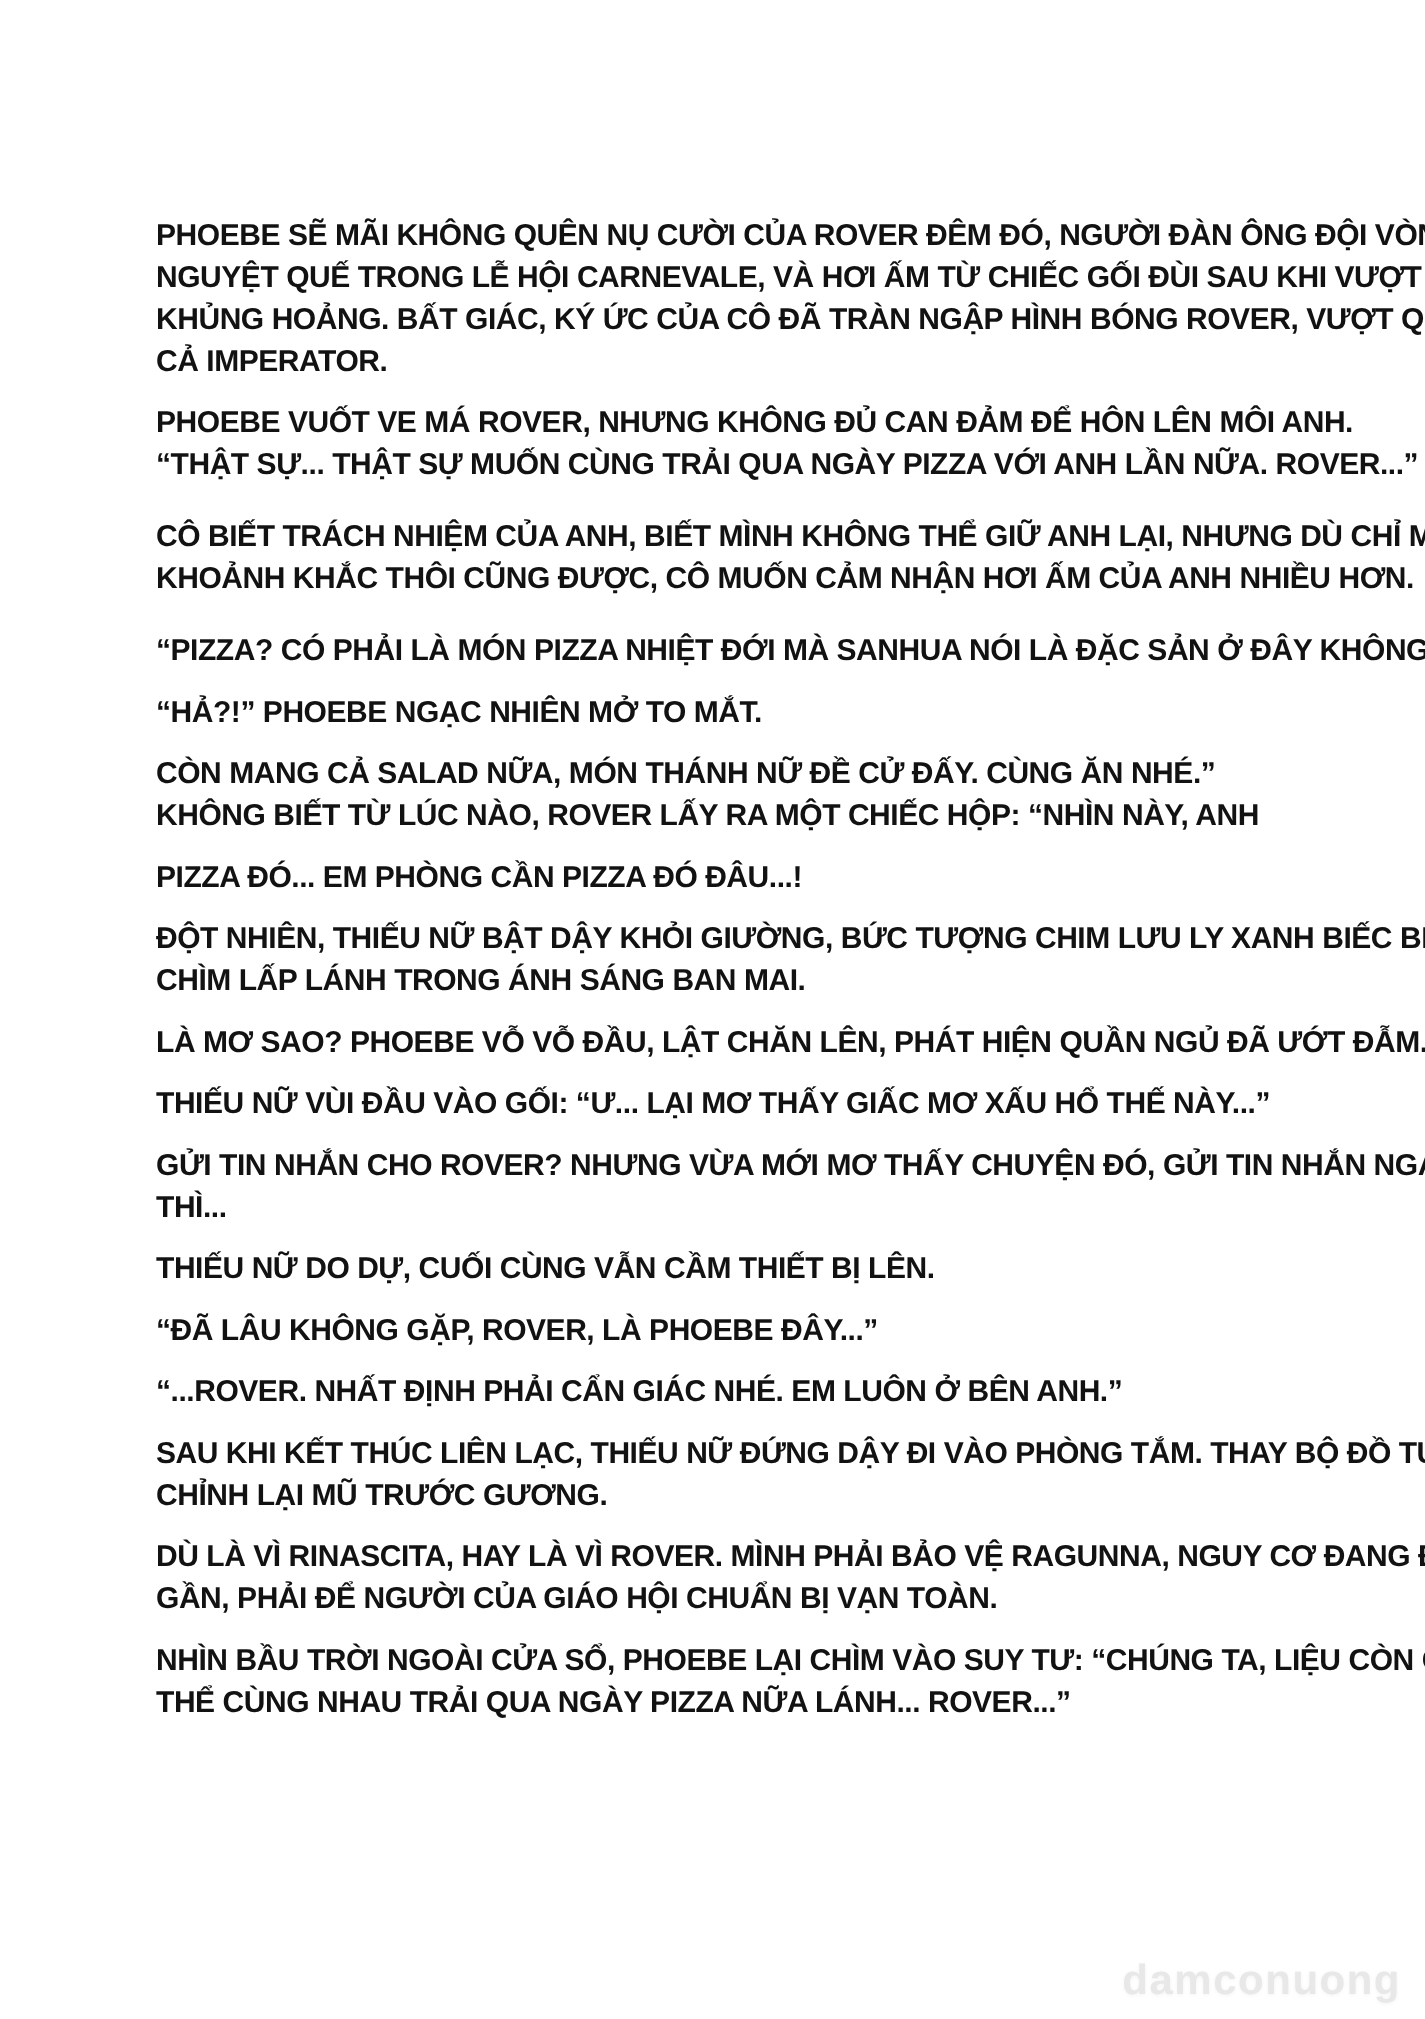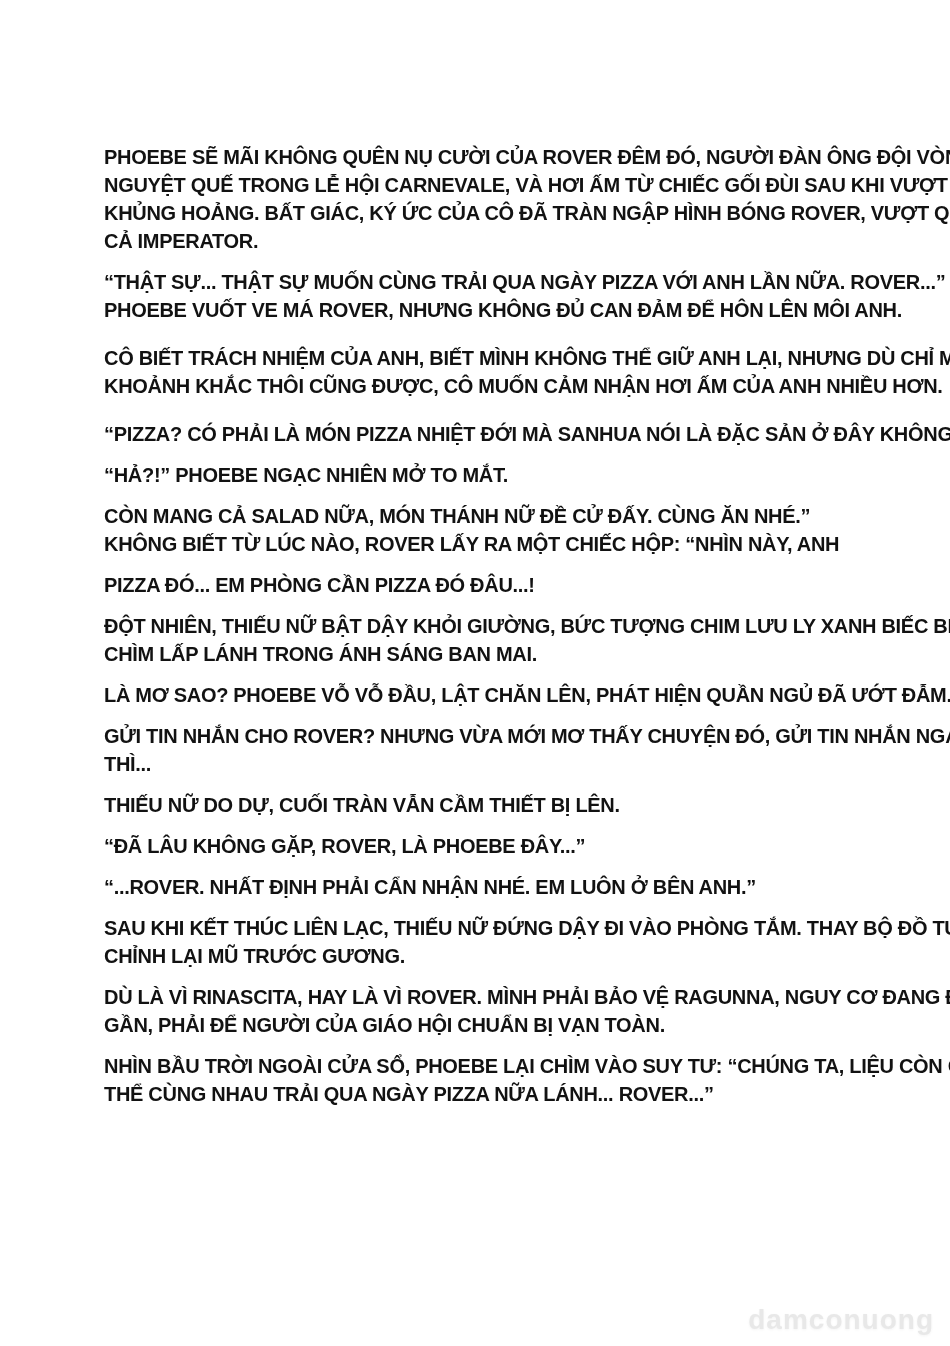--- a/index.html
+++ b/index.html
@@ -49,22 +49,22 @@
 <div class="page">
 
   <div class="para">
     <div class="line">PHOEBE SẼ MÃI KHÔNG QUÊN NỤ CƯỜI CỦA ROVER ĐÊM ĐÓ, NGƯỜI ĐÀN ÔNG ĐỘI VÒNG</div>
     <div class="line">NGUYỆT QUẾ TRONG LỄ HỘI CARNEVALE, VÀ HƠI ẤM TỪ CHIẾC GỐI ĐÙI SAU KHI VƯỢT QUA</div>
     <div class="line">KHỦNG HOẢNG. BẤT GIÁC, KÝ ỨC CỦA CÔ ĐÃ TRÀN NGẬP HÌNH BÓNG ROVER, VƯỢT QUA</div>
     <div class="line">CẢ IMPERATOR.</div>
   </div>
 
   <div class="para">
+    <div class="line">PHOEBE VUỐT VE MÁ ROVER, NHƯNG KHÔNG ĐỦ CAN ĐẢM ĐỂ HÔN LÊN MÔI ANH.</div>
     <div class="line">“THẬT SỰ... THẬT SỰ MUỐN CÙNG TRẢI QUA NGÀY PIZZA VỚI ANH LẦN NỮA. ROVER...”</div>
-    <div class="line">PHOEBE VUỐT VE MÁ ROVER, NHƯNG KHÔNG ĐỦ CAN ĐẢM ĐỂ HÔN LÊN MÔI ANH.</div>
   </div>
 
   <div class="para" style="margin-top:20px;">
     <div class="line">CÔ BIẾT TRÁCH NHIỆM CỦA ANH, BIẾT MÌNH KHÔNG THỂ GIỮ ANH LẠI, NHƯNG DÙ CHỈ MỘT</div>
     <div class="line">KHOẢNH KHẮC THÔI CŨNG ĐƯỢC, CÔ MUỐN CẢM NHẬN HƠI ẤM CỦA ANH NHIỀU HƠN.</div>
   </div>
 
   <div class="para" style="margin-top:20px;">
     <div class="line">“PIZZA? CÓ PHẢI LÀ MÓN PIZZA NHIỆT ĐỚI MÀ SANHUA NÓI LÀ ĐẶC SẢN Ở ĐÂY KHÔNG?”</div>
   </div>
@@ -84,36 +84,39 @@
 
   <div class="para">
     <div class="line">ĐỘT NHIÊN, THIẾU NỮ BẬT DẬY KHỎI GIƯỜNG, BỨC TƯỢNG CHIM LƯU LY XANH BIẾC BÊN GỐI</div>
     <div class="line">CHÌM LẤP LÁNH TRONG ÁNH SÁNG BAN MAI.</div>
   </div>
 
   <div class="para">
     <div class="line">LÀ MƠ SAO? PHOEBE VỖ VỖ ĐẦU, LẬT CHĂN LÊN, PHÁT HIỆN QUẦN NGỦ ĐÃ ƯỚT ĐẪM.</div>
   </div>
 
+  <div class="para">
+    <div class="line">THIẾU NỮ VÙI ĐẦU VÀO GỐI: “Ư... LẠI MƠ THẤY GIẤC MƠ XẤU HỔ THẾ NÀY...”</div>
+  </div>
 
   <div class="para">
     <div class="line">GỬI TIN NHẮN CHO ROVER? NHƯNG VỪA MỚI MƠ THẤY CHUYỆN ĐÓ, GỬI TIN NHẮN NGAY</div>
     <div class="line">THÌ...</div>
   </div>
 
   <div class="para">
-    <div class="line">THIẾU NỮ DO DỰ, CUỐI TRÀN VẪN CẦM THIẾT BỊ LÊN.</div>
+    <div class="line">THIẾU NỮ DO DỰ, CUỐI CÙNG VẪN CẦM THIẾT BỊ LÊN.</div>
   </div>
 
   <div class="para">
     <div class="line">“ĐÃ LÂU KHÔNG GẶP, ROVER, LÀ PHOEBE ĐÂY...”</div>
   </div>
 
   <div class="para">
-    <div class="line">“...ROVER. NHẤT ĐỊNH PHẢI CẨN NHẬN NHÉ. EM LUÔN Ở BÊN ANH.”</div>
+    <div class="line">“...ROVER. NHẤT ĐỊNH PHẢI CẨN GIÁC NHÉ. EM LUÔN Ở BÊN ANH.”</div>
   </div>
 
   <div class="para">
     <div class="line">SAU KHI KẾT THÚC LIÊN LẠC, THIẾU NỮ ĐỨNG DẬY ĐI VÀO PHÒNG TẮM. THAY BỘ ĐỒ TU SĨ,</div>
     <div class="line">CHỈNH LẠI MŨ TRƯỚC GƯƠNG.</div>
   </div>
 
   <div class="para">
     <div class="line">DÙ LÀ VÌ RINASCITA, HAY LÀ VÌ ROVER. MÌNH PHẢI BẢO VỆ RAGUNNA, NGUY CƠ ĐANG ĐẾN</div>
     <div class="line">GẦN, PHẢI ĐỂ NGƯỜI CỦA GIÁO HỘI CHUẨN BỊ VẠN TOÀN.</div>

